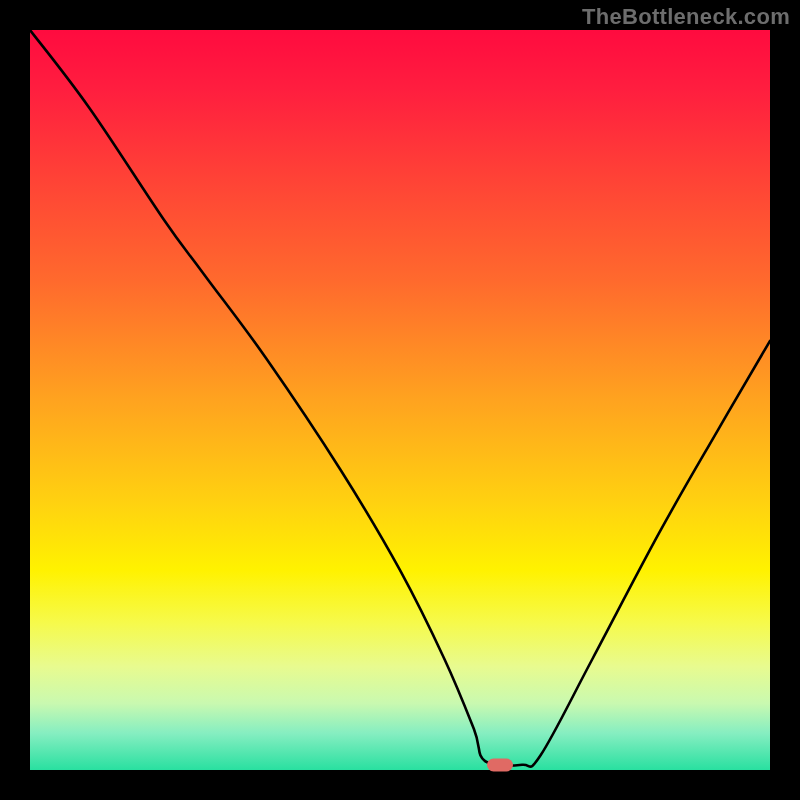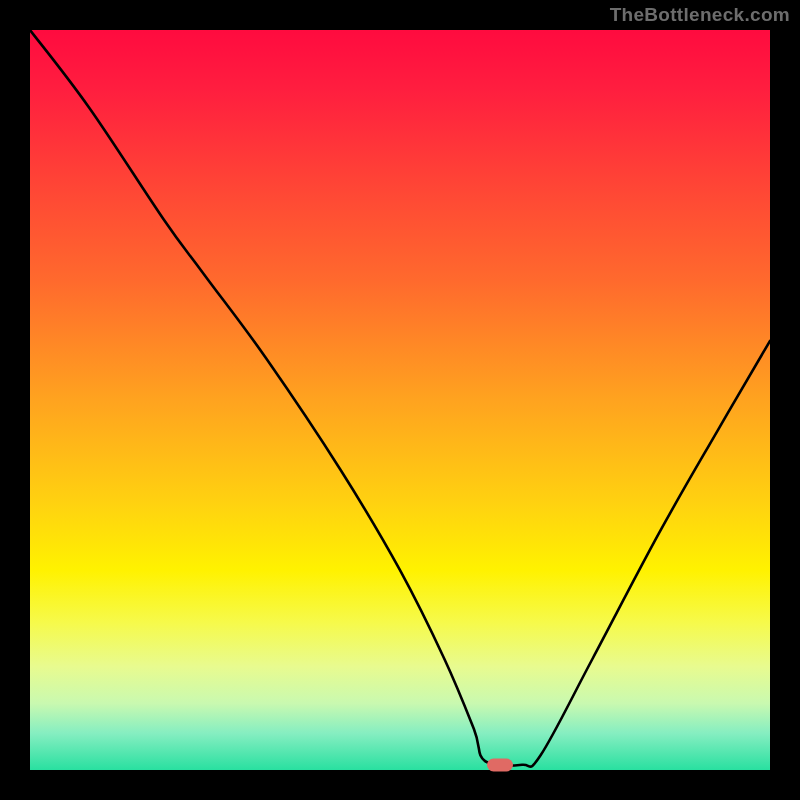--- a/index.html
+++ b/index.html
@@ -15,21 +15,21 @@
     position: relative;
     width: 800px;
     height: 800px;
     background: #000;
   }
   .watermark {
     position: absolute;
     top: 4px;
     right: 10px;
     color: #6d6d6d;
-    font-size: 19px;
+    font-size: 22px;
     font-weight: 600;
     letter-spacing: 0.3px;
     z-index: 5;
   }
   .plot {
     position: absolute;
     left: 30px;
     top: 30px;
     width: 740px;
     height: 740px;

